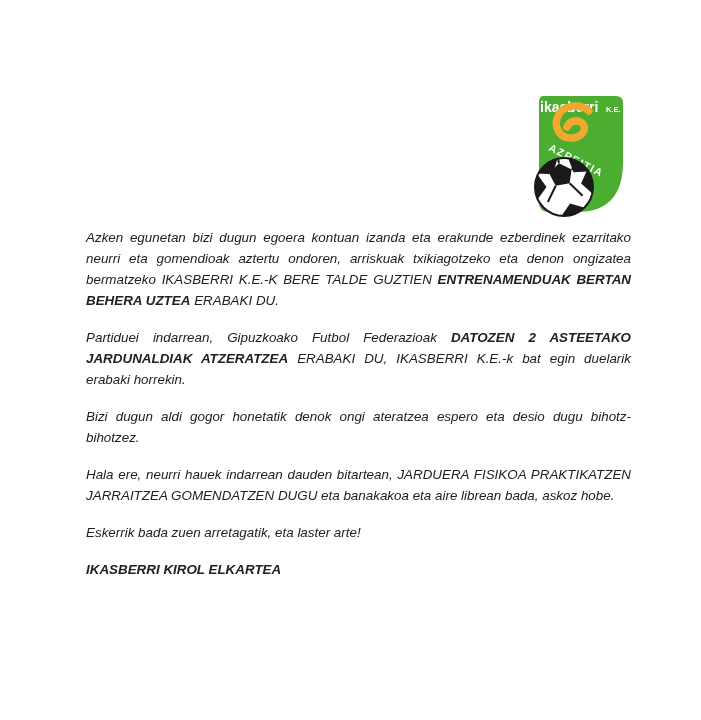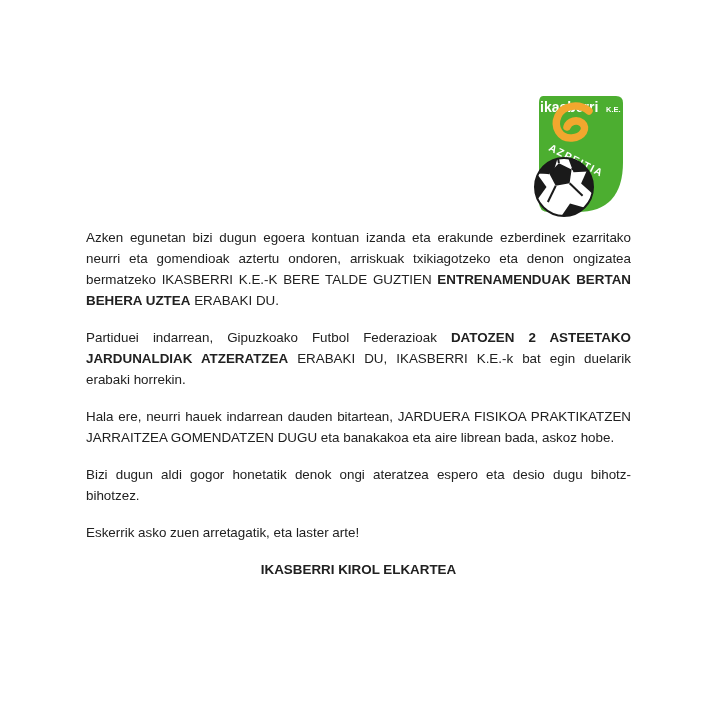--- a/index.html
+++ b/index.html
@@ -16,22 +16,22 @@
     width:92px;height:128px;
   }
   .content{
     position:absolute;
     left:86px;top:227px;
     width:545px;
     font-size:13.4px;
     line-height:21px;
     color:#212121;
   }
-  .para{margin:0 0 16px 0;text-align:justify;}
-  .para.sig{font-weight:bold;text-align:center;}
+  .para{margin:0 0 16px 0;text-align:justify;font-style:italic;}
+  .para.sig{font-weight:bold;text-align:left;}
   .b{font-weight:bold;}
   .logo svg text{font-family:"Liberation Sans","DejaVu Sans",sans-serif;}
 </style>
 </head>
 <body>
 
 <div class="page">
 
   <div class="logo">
     <svg width="92" height="128" viewBox="0 0 92 128" xmlns="http://www.w3.org/2000/svg">
@@ -65,19 +65,19 @@
             <polygon points="20.2,79.2 5.5,79.7 0.5,65.9 12.1,56.9 24.3,65.1" fill="#1a1a1a"></polygon>
             <polygon points="40.5,78.3 35.3,64.6 46.7,55.4 59.0,63.4 55.2,77.6" fill="#1a1a1a"></polygon>
           </g>
         </g>
     </svg>
   </div>
 
   <div class="content" id="doc-body">
       <p class="para"><span>Azken egunetan bizi dugun egoera kontuan izanda eta erakunde ezberdinek ezarritako neurri eta gomendioak aztertu ondoren, arriskuak txikiagotzeko eta denon ongizatea bermatzeko IKASBERRI K.E.-K BERE TALDE GUZTIEN </span><span class="b">ENTRENAMENDUAK BERTAN BEHERA UZTEA</span><span> ERABAKI DU.</span></p>
       <p class="para"><span>Partiduei indarrean, Gipuzkoako Futbol Federazioak </span><span class="b">DATOZEN 2 ASTEETAKO JARDUNALDIAK ATZERATZEA</span><span> ERABAKI DU, IKASBERRI K.E.-k bat egin duelarik erabaki horrekin.</span></p>
+      <p class="para"><span>Bizi dugun aldi gogor honetatik denok ongi ateratzea espero eta desio dugu bihotz-bihotzez.</span></p>
       <p class="para"><span>Hala ere, neurri hauek indarrean dauden bitartean, JARDUERA FISIKOA PRAKTIKATZEN JARRAITZEA GOMENDATZEN DUGU eta banakakoa eta aire librean bada, askoz hobe.</span></p>
-      <p class="para"><span>Bizi dugun aldi gogor honetatik denok ongi ateratzea espero eta desio dugu bihotz-bihotzez.</span></p>
-      <p class="para"><span>Eskerrik asko zuen arretagatik, eta laster arte!</span></p>
+      <p class="para"><span>Eskerrik bada zuen arretagatik, eta laster arte!</span></p>
       <p class="para sig"><span class="b">IKASBERRI KIROL ELKARTEA</span></p>
     </div>
 
 </div>
 
 </body></html>

